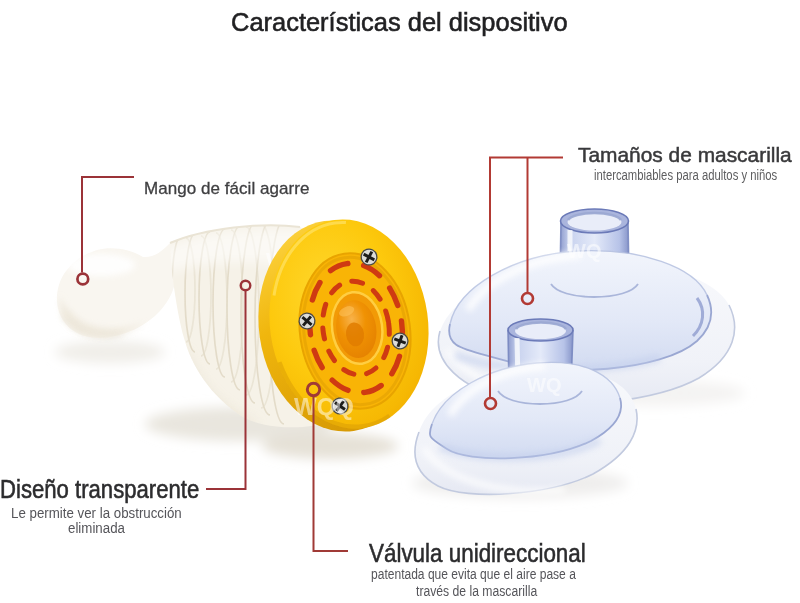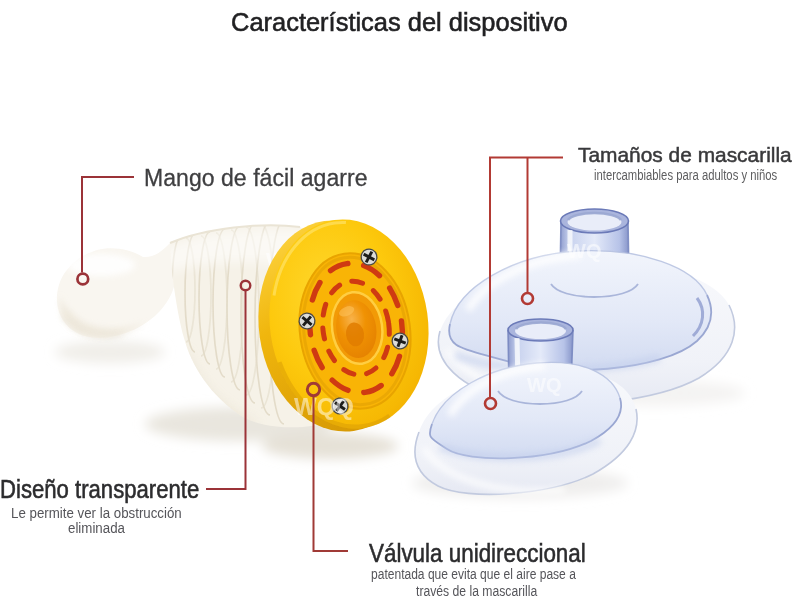--- a/index.html
+++ b/index.html
@@ -209,21 +209,21 @@
 </g>
 
 <g stroke="#a03a36">
 <circle cx="313.5" cy="389.5" r="6.2" stroke-width="2.9"></circle>
 <path d="M313.5,396.5 L313.5,551 L348,551"></path>
 </g>
 </g>
 </svg>
 
 <div class="abs" style="left:231px;top:7.5px;font-size:25px;-webkit-text-stroke:0.55px #212123;white-space:nowrap;transform:scaleX(1.018);transform-origin:left top;color:#212123;">Características del dispositivo</div>
-<div class="abs t" style="left:144px;top:165px;font-size:23px;letter-spacing:0.05px;-webkit-text-stroke:0.3px #3f3f41;white-space:nowrap;">Mango de fácil agarre</div>
+<div class="abs t" style="left:144px;top:179px;font-size:17px;letter-spacing:0.05px;-webkit-text-stroke:0.3px #3f3f41;white-space:nowrap;">Mango de fácil agarre</div>
 <div class="abs" style="left:578px;top:142.5px;font-size:21px;-webkit-text-stroke:0.5px #39393b;white-space:nowrap;transform:scaleX(0.995);transform-origin:left top;color:#39393b;">Tamaños de mascarilla</div>
 <div class="abs" style="left:594px;top:167px;font-size:14px;white-space:nowrap;transform:scaleX(0.806);transform-origin:left top;color:#5d5d5f;">intercambiables para adultos y niños</div>
 <div class="abs" style="left:0px;top:475px;font-size:25px;-webkit-text-stroke:0.55px #2c2c2e;white-space:nowrap;transform:scaleX(0.885);transform-origin:left top;color:#2c2c2e;">Diseño transparente</div>
 <div class="abs" style="left:11px;top:505px;font-size:14px;white-space:nowrap;transform:scaleX(0.95);transform-origin:left top;color:#55555a;">Le permite ver la obstrucción</div>
 <div class="abs" style="left:68px;top:520px;font-size:14px;white-space:nowrap;transform:scaleX(0.95);transform-origin:left top;color:#55555a;">eliminada</div>
 <div class="abs" style="left:369px;top:537.5px;font-size:26px;-webkit-text-stroke:0.55px #2c2c2e;white-space:nowrap;transform:scaleX(0.862);transform-origin:left top;color:#2c2c2e;">Válvula unidireccional</div>
 <div class="abs" style="left:371px;top:566px;font-size:14px;white-space:nowrap;transform:scaleX(0.86);transform-origin:left top;color:#55555a;">patentada que evita que el aire pase a</div>
 <div class="abs" style="left:416px;top:583px;font-size:14px;white-space:nowrap;transform:scaleX(0.87);transform-origin:left top;color:#55555a;">través de la mascarilla</div>
 
 </body></html>

